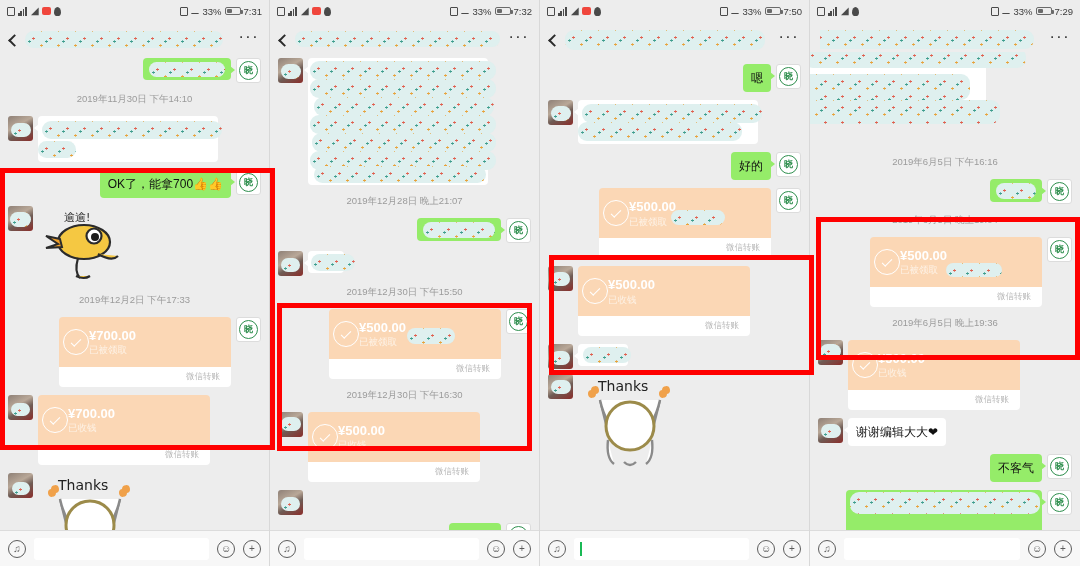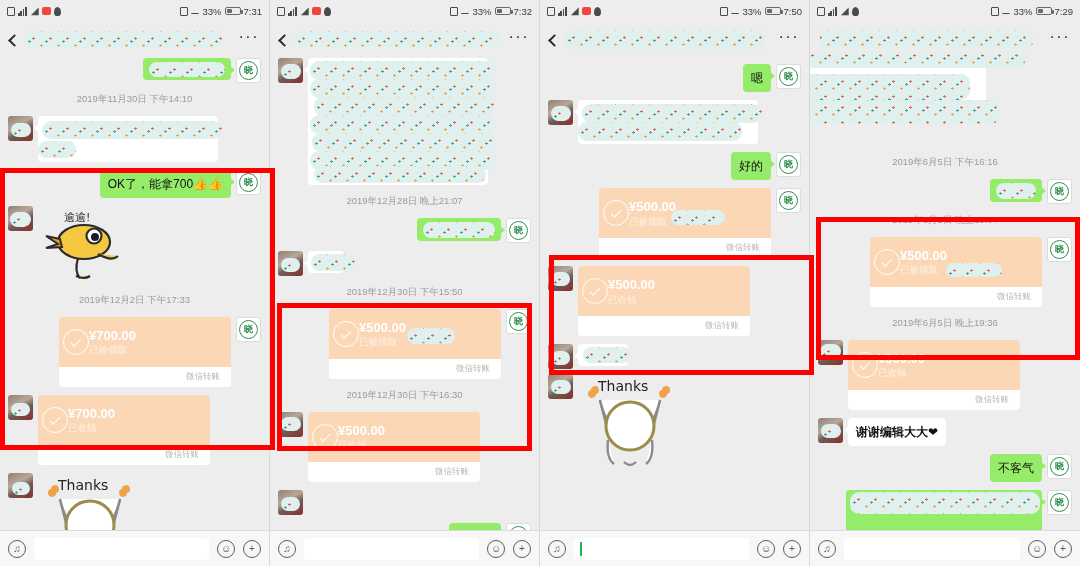--- a/index.html
+++ b/index.html
@@ -49,21 +49,21 @@
   .avatar { width:25px;height:25px;border-radius:3px; flex:0 0 auto; overflow:hidden; position:relative; }
   .avatar.photo { background:linear-gradient(150deg,#8e8076 0%,#b9a898 38%,#6f5c55 60%,#8b2d2a 100%); }
   .avatar.logo { background:#fff; border:1px solid #dcdcdc; display:flex; align-items:center; justify-content:center; }
   .avatar.logo .ring { width:19px;height:19px;border-radius:50%;border:1.6px solid #2f8f4e;
       display:flex;align-items:center;justify-content:center;font-size:9px;font-weight:bold;
       color:#1b6fb8; background:#fff; }
   .avatar.logo .ring span { color:#2f8f4e; }
 
   .bubble { max-width:180px; padding:6px 8px; border-radius:4px; font-size:12px; color:#111;
             position:relative; line-height:1.35; word-break:break-all; }
-  .bubble.in  { background:#fff;font-weight:bold; }
+  .bubble.in  { background:#fff; }
   .bubble.out { background:#95ec69; }
   .bubble.in::before { content:""; position:absolute; left:-4px; top:8px; width:0;height:0;
       border-top:4px solid transparent;border-bottom:4px solid transparent;border-right:5px solid #fff; }
   .bubble.out::after { content:""; position:absolute; right:-4px; top:8px; width:0;height:0;
       border-top:4px solid transparent;border-bottom:4px solid transparent;border-left:5px solid #95ec69; }
 
   .tstamp { text-align:center; font-size:9.5px; color:#9b9b9b; padding:6px 0; }
 
   
   .xfer { width:172px; border-radius:4px; overflow:hidden; position:relative; }

